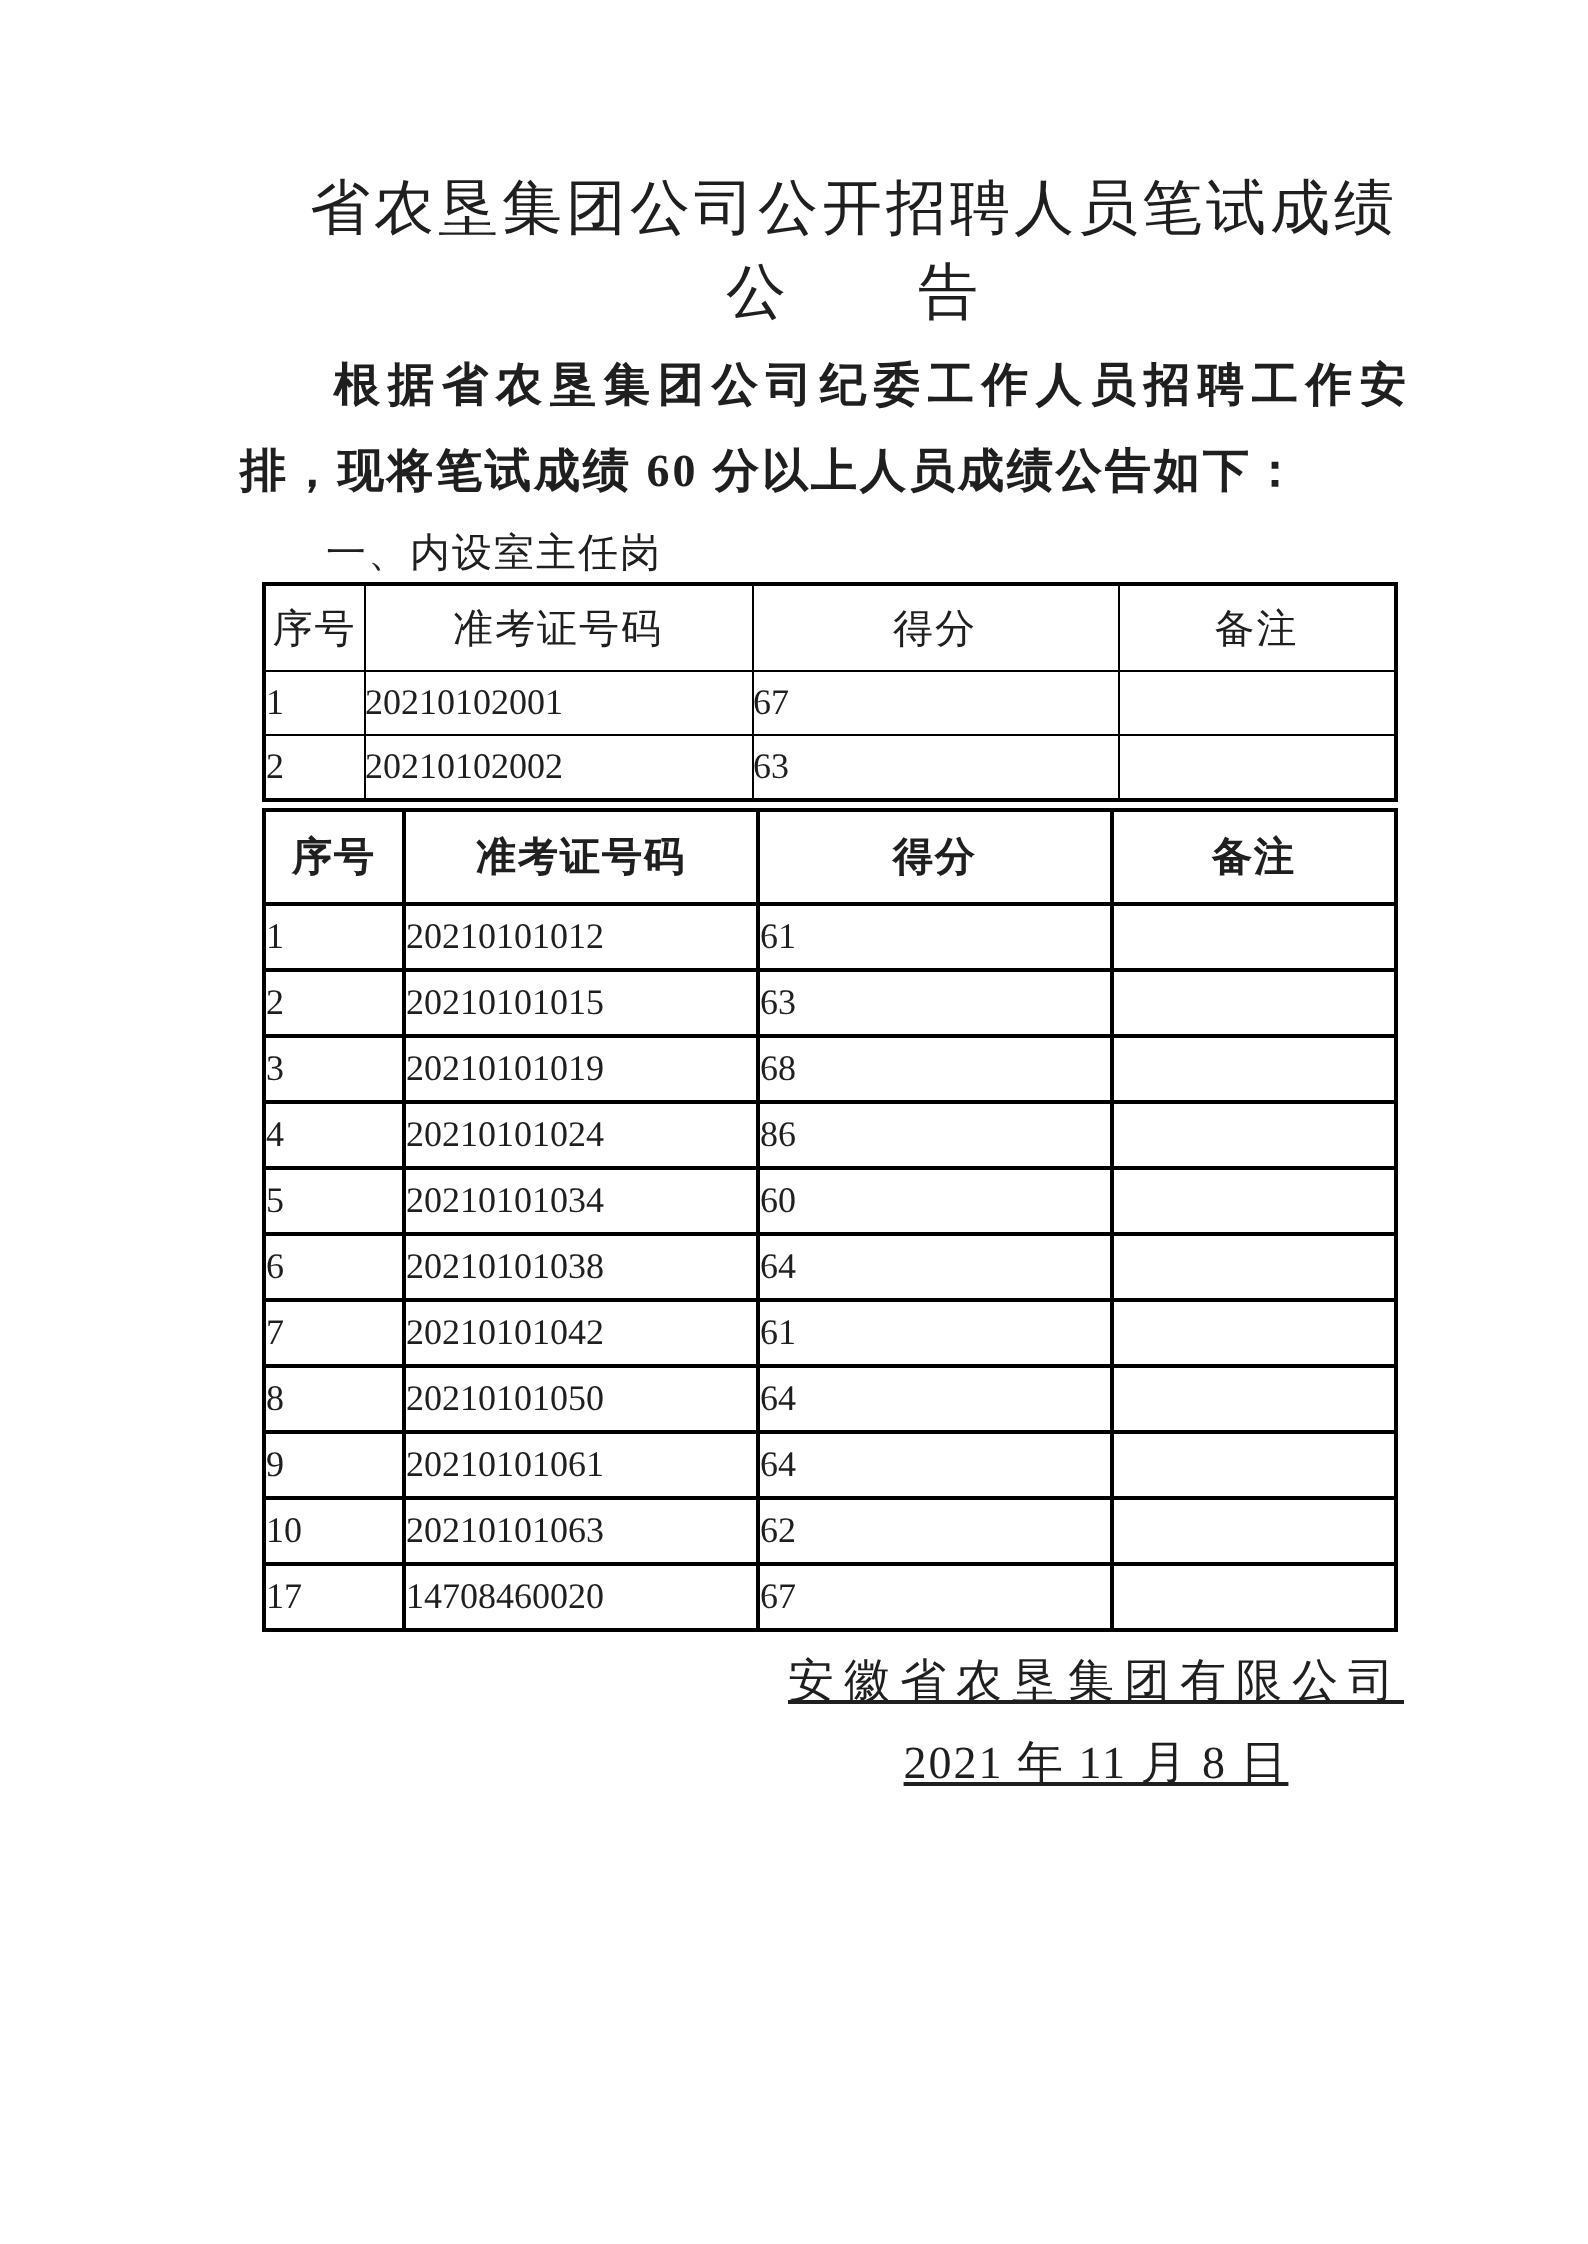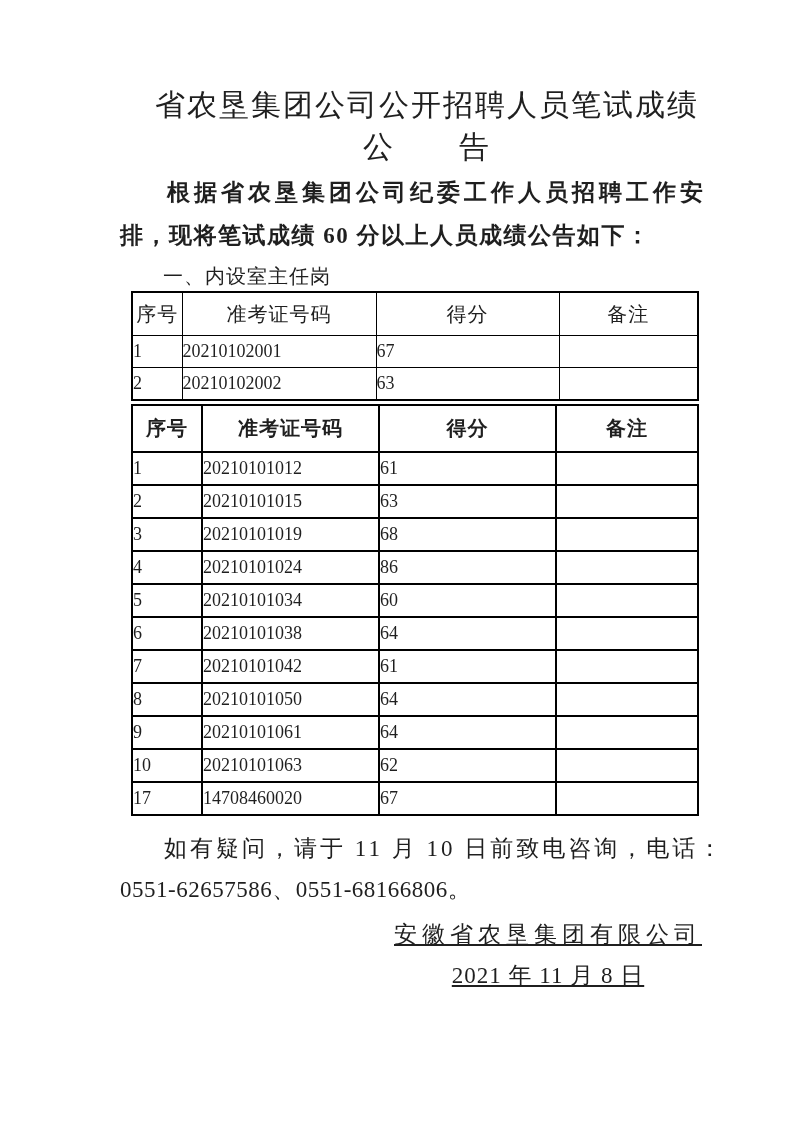--- a/index.html
+++ b/index.html
@@ -232,23 +232,19 @@
         </tr>
         <tr>
           <td>17</td>
           <td>14708460020</td>
           <td>67</td>
           <td></td>
         </tr>
       </tbody>
   </table>
 
-  <div class="footer-para">
-    <div class="footer-line f1 nowrap">如有疑问，请于 11 月 10 日前致电咨询，电话：</div>
-    <div class="footer-line f2 nowrap">0551-62657586、0551-68166806。</div>
-  </div>
 
   <div class="sig-block">
     <div class="sig-line nowrap">安徽省农垦集团有限公司</div>
     <div class="date-line nowrap">2021 年 11 月 8 日</div>
   </div>
 
 </div>
 
 </body></html>

